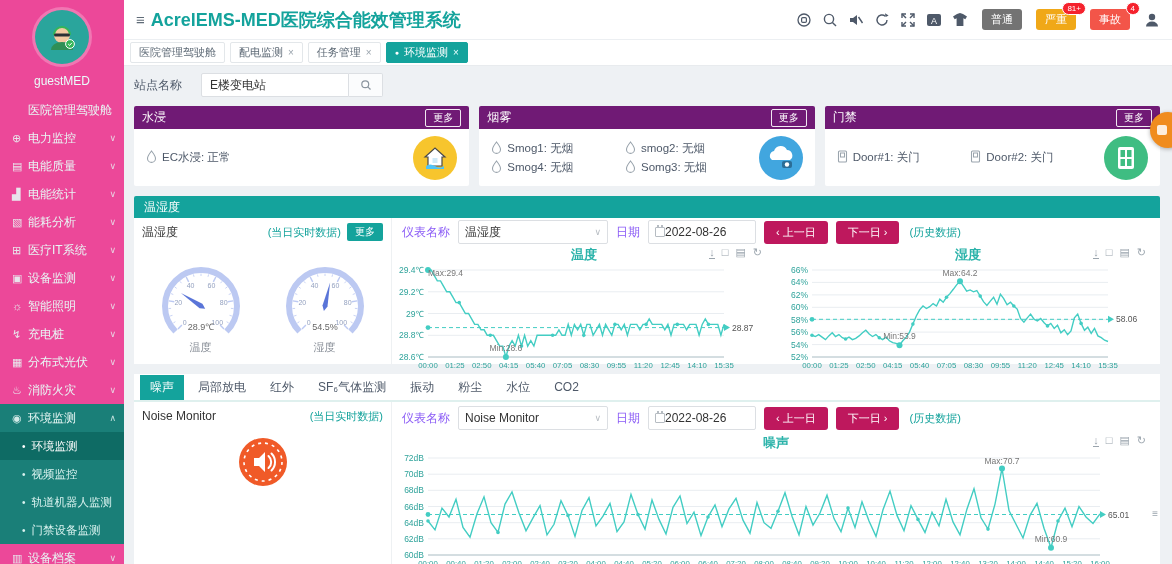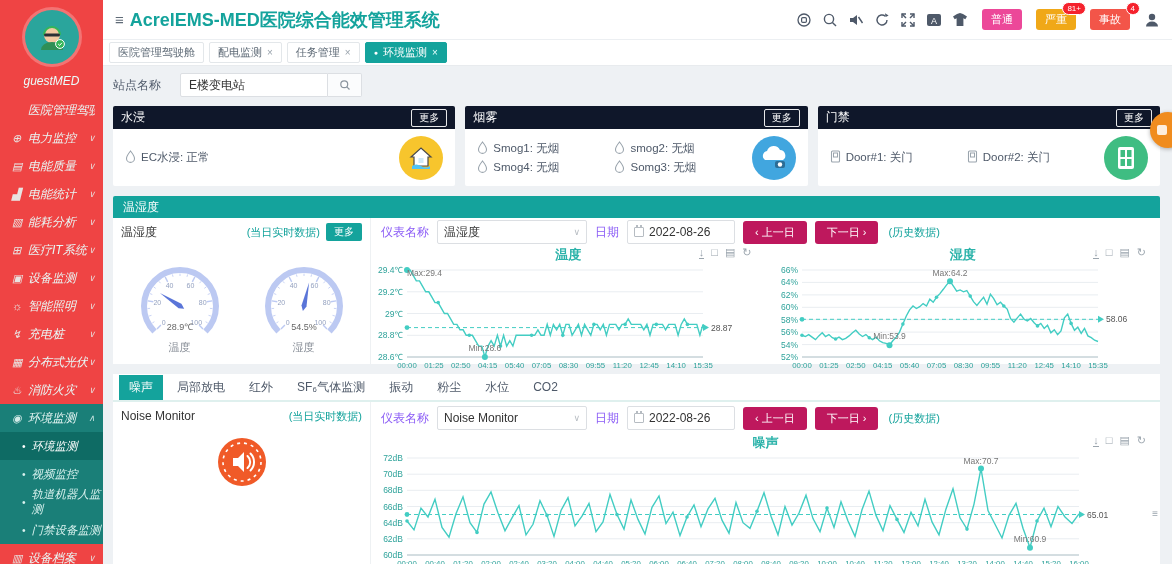--- a/index.html
+++ b/index.html
@@ -1,20 +1,20 @@
 <!DOCTYPE html>
 <html><head>
 <meta charset="utf-8">
 <style>
   * { margin:0; padding:0; box-sizing:border-box; font-family:"Liberation Sans", sans-serif; }
   html,body { width:1172px; height:564px; overflow:hidden; background:#eef1f4; }
   .screen { position:relative; width:1172px; height:564px; display:flex; }
 
   
-  .sidebar { width:103px; height:564px; background:#ef4444; flex:none; color:#fff; overflow:hidden;font-style:italic; }
+  .sidebar { width:124px; height:564px; background:#ec4899; flex:none; color:#fff; overflow:hidden; }
   .logo-wrap { display:flex; justify-content:center; padding-top:10px; }
   .logo { width:54px; height:54px; border-radius:50%; background:#2aa59c; box-shadow:0 0 0 3px rgba(255,255,255,.25); display:flex; align-items:center; justify-content:center; }
   .side-user { text-align:center; font-size:12px; color:#eafdfb; padding:10px 0 8px; }
   .menu-row { display:flex; align-items:center; height:28px; padding:0 8px 0 12px; font-size:12px; color:#e8f7f5; cursor:pointer; }
   .menu-row .mi { width:16px; font-size:11px; opacity:.9; flex:none; }
   .menu-row .ml { flex:1; white-space:nowrap; overflow:hidden; }
   .menu-row .chev { font-size:9px; opacity:.8; }
   .menu-group { background:#1a7f78; }
   .sub-row { display:flex; align-items:center; height:28px; padding-left:22px; font-size:11.5px; color:#d9f2ef; cursor:pointer; }
   .sub-row.active { background:#0e6b64; color:#fff; }
@@ -42,21 +42,21 @@
 
   
   .search-row { display:flex; align-items:center; height:26px; margin-bottom:8px; }
   .search-row label { font-size:12px; color:#4e5969; margin-right:19px; }
   .search-input { width:148px; height:24px; border:1px solid #dcdfe3; border-radius:2px 0 0 2px; background:#fff; font-size:12px; color:#333; padding:0 8px; outline:none; }
   .search-btn { width:34px; height:24px; border:1px solid #dcdfe3; border-left:none; background:#fbfcfd; border-radius:0 2px 2px 0; display:flex; align-items:center; justify-content:center; cursor:pointer; }
 
   
   .status-row { display:flex; gap:10px; height:80px; margin-bottom:10px; }
   .spanel { flex:1; background:#fff; display:flex; flex-direction:column; border-radius:2px; overflow:hidden; }
-  .pbar { height:23px; background:#0f172a; color:#fff; font-size:12px; display:flex; align-items:center; padding:0 8px; flex:none; }
+  .pbar { height:23px; background:#701a75; color:#fff; font-size:12px; display:flex; align-items:center; padding:0 8px; flex:none; }
   .pbar .ptitle { flex:1; }
   .btn-more-outline { border:1px solid rgba(255,255,255,.9); color:#fff; background:transparent; font-size:10px; border-radius:2px; padding:1px 7px; cursor:pointer; }
   .pbody { flex:1; display:flex; align-items:center; padding:4px 12px; }
   .pitems { flex:1; display:grid; grid-auto-flow:row; gap:4px 6px; }
   .pitems.c2 { grid-template-columns:1fr 1fr; }
   .pitem { display:flex; align-items:center; font-size:11.5px; color:#4e5969; gap:5px; white-space:nowrap; }
   .bigicon { width:44px; height:44px; flex:none; margin-left:6px; }
 
   
   .secbar { height:22px; background:#14a39c; color:#fff; font-size:12px; display:flex; align-items:center; padding:0 10px; border-radius:2px 2px 0 0; }
@@ -65,21 +65,21 @@
   .lp-head { display:flex; align-items:center; height:28px; padding:0 8px; gap:6px; }
   .lp-title { font-size:12px; color:#333; }
   .note-teal { font-size:11px; color:#14a39c; margin-left:auto; }
   .btn-more-solid { background:#14a39c; color:#fff; border:none; font-size:10px; border-radius:2px; padding:2px 8px; cursor:pointer; }
   .rightpanel { flex:1; min-width:0; display:flex; flex-direction:column; }
 
   .controls { display:flex; align-items:center; height:30px; padding:2px 10px 0; gap:8px; }
   .ctrl-label { font-size:12px; color:#8b5cf6; }
   .select-box { width:150px; height:24px; border:1px solid #dcdfe3; border-radius:2px; background:#fff; display:flex; align-items:center; font-size:12px; color:#333; padding:0 6px; cursor:pointer; }
   .select-box .chev { margin-left:auto; color:#b6bcc2; font-size:9px; }
-  .date-box { width:108px; height:24px; border:1px solid #dcdfe3; border-radius:2px; background:#fff; display:flex; align-items:center; font-size:12px; color:#333; padding:0 6px; gap:5px; cursor:pointer; }
+  .date-box { width:108px; height:24px; border:1px solid #dcdfe3; border-radius:2px; background:#fff; display:flex; align-items:center; font-size:12px; color:#333; padding:0 6px; cursor:pointer; }
   .cal { width:10px; height:10px; border:1px solid #b6bcc2; border-radius:1px; position:relative; }
   .cal:before { content:""; position:absolute; top:-3px; left:1px; width:2px; height:3px; background:#b6bcc2; }
   .cal:after { content:""; position:absolute; top:-3px; right:1px; width:2px; height:3px; background:#b6bcc2; }
   .btn-day { background:#be185d; color:#fff; border:none; border-radius:3px; font-size:11px; padding:4px 12px; cursor:pointer; white-space:nowrap; }
 
   .gauges { display:flex; justify-content:center; gap:12px; padding-top:14px; }
   .gauge { text-align:center; }
   .gauge .cap { font-size:11px; color:#8a9099; margin-top:-2px; }
 
   .charts-row { display:flex; flex:1; }
@@ -271,21 +271,21 @@
               <rect x="1" y="2" width="14" height="12" rx="2" fill="#4e5969"></rect>
               <text x="8" y="11.5" text-anchor="middle" font-size="9" fill="#fff" font-family="Liberation Sans, sans-serif">A</text>
             </svg>
           </span>
         <span class="tico">
             <svg viewBox="0 0 16 16">
               <path d="M5 2 L8 1 L11 2 L15 4.5 L13.3 7.2 L11.4 6.3 L11.4 14 L4.6 14 L4.6 6.3 L2.7 7.2 L1 4.5 Z" fill="#4e5969"></path>
             </svg>
           </span>
         <span id="badges" style="display:flex;gap:14px;margin:0 4px;">
-            <span class="badge" style="background: #ec4899;">普通</span>
+            <span class="badge" style="background: #737373;">普通</span>
             <span class="badge" style="background: rgb(240, 168, 24);">严重<span class="bubble">81+</span></span>
             <span class="badge" style="background: rgb(243, 85, 73);">事故<span class="bubble">4</span></span>
           </span>
         <span class="tico">
             <svg viewBox="0 0 16 16">
               <circle cx="8" cy="5" r="3.2" fill="#4e5969"></circle>
               <path d="M2 14.5 a6 5 0 0 1 12 0 Z" fill="#4e5969"></path>
             </svg>
           </span>
       </div>

